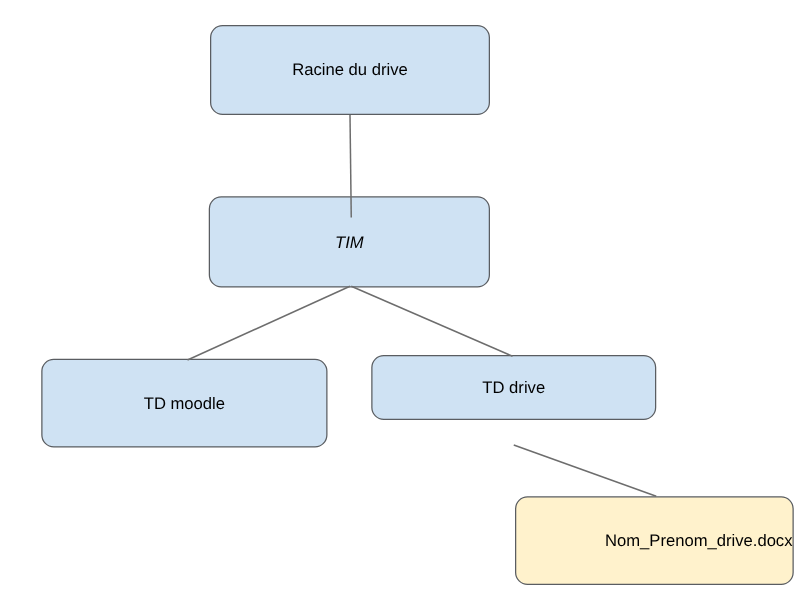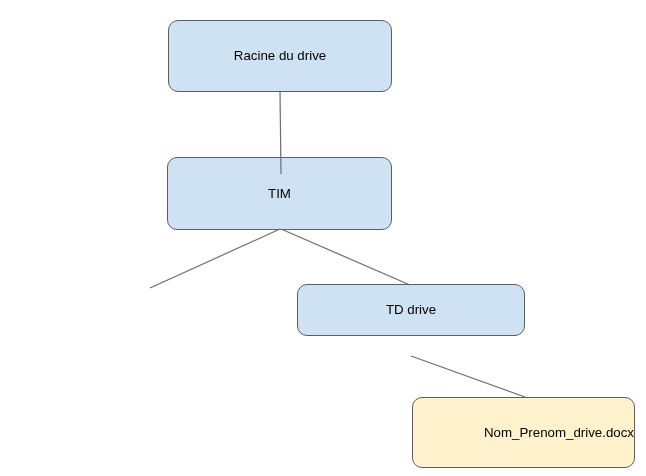--- a/index.html
+++ b/index.html
@@ -44,24 +44,27 @@
 </style>
 </head>
 <body>
 
 <div class="canvas">
 
   <div class="node" style="left: 168px; top: 20px; width: 224px; height: 72px; background: rgb(207, 226, 243); border-color: rgb(90, 93, 97); text-align: right;">
     <span class="node-label">Racine du drive</span>
   </div>
 
-  <div class="node" style="left: 167px; top: 157px; width: 225px; height: 73px; background: rgb(207, 226, 243); border-color: rgb(90, 93, 97);">
+  <div class="node" style="left: 167px; top: 157px; width: 225px; height: 73px; background: rgb(207, 226, 243); border-color: rgb(90, 93, 97); font-style: italic;">
     <span class="node-label">TIM</span>
   </div>
 
+  <div class="node" style="left: 33px; top: 287px; width: 229px; height: 71px; background: rgb(207, 226, 243); border-color: rgb(90, 93, 97);">
+    <span class="node-label">TD moodle</span>
+  </div>
 
   <div class="node" style="left: 297px; top: 284px; width: 228px; height: 52px; background: rgb(207, 226, 243); border-color: rgb(90, 93, 97);">
     <span class="node-label">TD drive</span>
   </div>
 
   <div class="node" style="left: 412px; top: 397px; width: 223px; height: 71px; background: rgb(255, 242, 204); border-color: rgb(90, 93, 97); justify-content: flex-end;">
     <span class="node-label">Nom_Prenom_drive.docx</span>
   </div>
 
   <svg class="edges-layer" viewBox="0 0 646 476">

